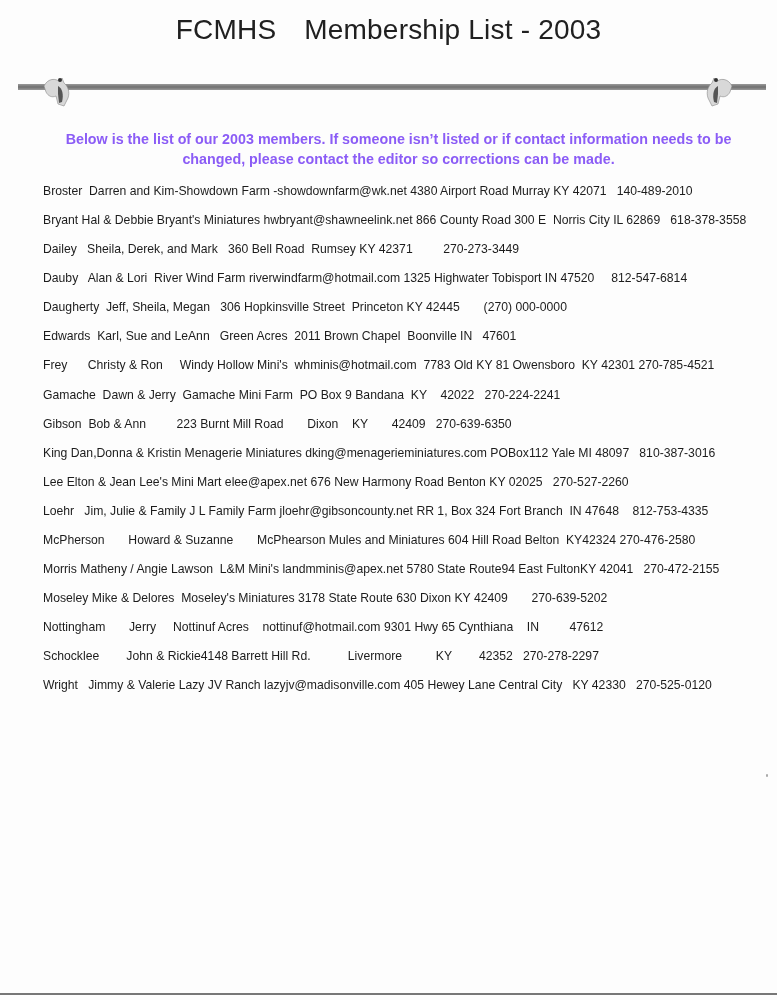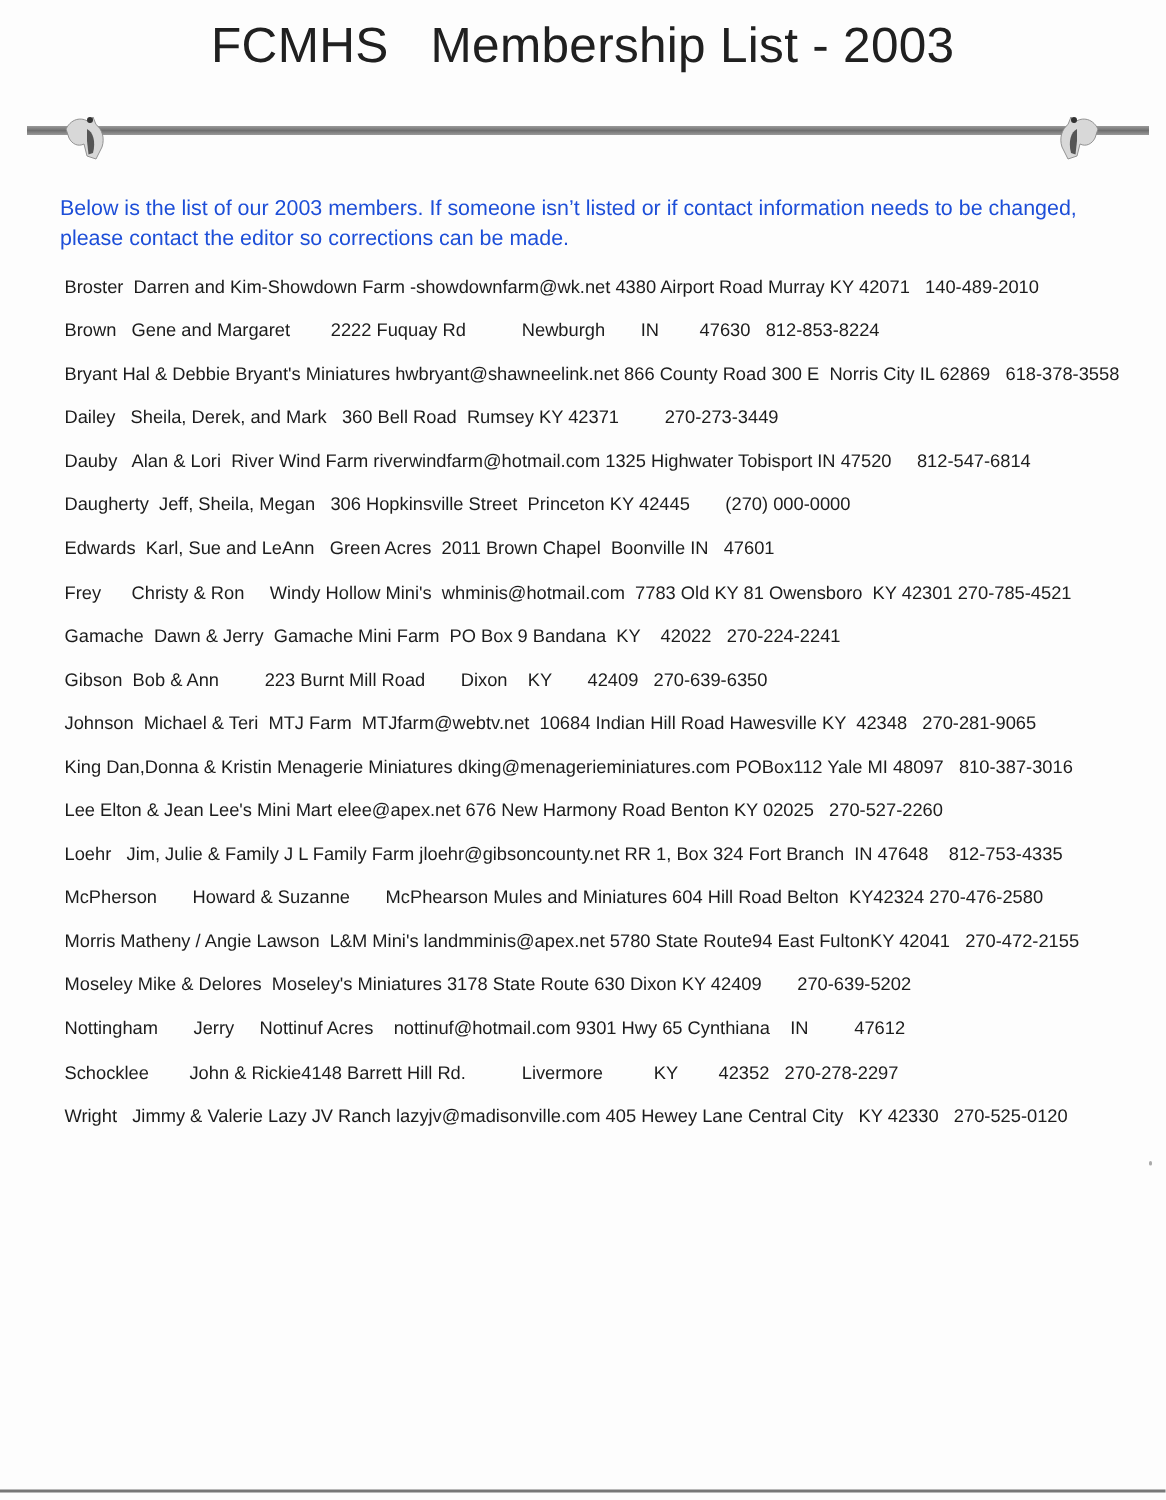--- a/index.html
+++ b/index.html
@@ -2,35 +2,35 @@
 <html><head>
 <meta charset="utf-8">
 <style>
   html, body { margin: 0; padding: 0; }
   body {
     width: 777px; height: 1000px; background: #fdfdfd; position: relative; overflow: hidden;
     font-family: "Liberation Sans", sans-serif; color: #1a1a1a;
   }
   .title {
     position: absolute; left: 0; width: 777px; top: 6px; text-align: center;
-    font-size: 33px; line-height: 48px; color: #202020; letter-spacing: 0.2px;
+    font-size: 28px; line-height: 48px; color: #202020; letter-spacing: 0.2px;
   }
   .title .org { margin-right: 28px; }
   .divider {
     position: absolute; left: 18px; top: 84px; width: 748px; height: 6px;
     background: linear-gradient(#9a9a9a, #707070 50%, #9a9a9a);
   }
   .ornament {
     position: absolute; top: 74px; width: 36px; height: 34px;
   }
   .ornament.left { left: 40px; }
   .ornament.right { left: 700px; }
   .intro {
-    position: absolute; left: 40px; width: 717px; top: 129px; text-align: left;
-    font-weight: normal; font-size: 14.3px; line-height: 20px; color: #1d4ed8;
+    position: absolute; left: 40px; width: 717px; top: 129px; text-align: center;
+    font-weight: bold; font-size: 14.3px; line-height: 20px; color: #8b5cf6;
   }
   .entries { position: absolute; left: 43px; top: 185px; width: 712px; }
   .entry {
     font-size: 12.2px; line-height: 13px; color: #1c1c1c; white-space: pre-wrap;
     margin-bottom: 16.1px;
   }
   .entry.wrap { margin-bottom: 16px; }
   .bottom-line {
     position: absolute; left: 0; top: 993px; width: 777px; height: 2px; background: #777;
   }
@@ -52,30 +52,28 @@
 <svg class="ornament right" viewBox="0 0 36 34">
   <path d="M32 12 C28 4, 20 4, 16 8 L14 4 L12 9 C8 12, 6 18, 8 24 L12 32 L18 30 L20 22 C24 24, 28 22, 30 18 Z" fill="#d8d8d8" stroke="#888" stroke-width="0.6"></path>
   <path d="M18 12 C14 14, 12 20, 14 28 L17 29 L18 20 Z" fill="#555"></path>
   <circle cx="16" cy="6" r="2" fill="#333"></circle>
 </svg>
 
 <div class="intro">Below is the list of our 2003 members. If someone isn’t listed or if contact information needs to be changed, please contact the editor so corrections can be made.</div>
 
 <div class="entries" id="entries">
     <div class="entry">Broster  Darren and Kim-Showdown Farm -showdownfarm@wk.net 4380 Airport Road Murray KY 42071   140-489-2010</div>
-    <div class="entry">Brown   Gene and Margaret        2222 Fuquay Rd           Newburgh       IN        47630   812-853-8224</div>
     <div class="entry wrap">Bryant Hal &amp; Debbie Bryant's Miniatures hwbryant@shawneelink.net 866 County Road 300 E  Norris City IL 62869   618-378-3558</div>
     <div class="entry">Dailey   Sheila, Derek, and Mark   360 Bell Road  Rumsey KY 42371         270-273-3449</div>
     <div class="entry">Dauby   Alan &amp; Lori  River Wind Farm riverwindfarm@hotmail.com 1325 Highwater Tobisport IN 47520     812-547-6814</div>
     <div class="entry">Daugherty  Jeff, Sheila, Megan   306 Hopkinsville Street  Princeton KY 42445       (270) 000-0000</div>
     <div class="entry">Edwards  Karl, Sue and LeAnn   Green Acres  2011 Brown Chapel  Boonville IN   47601</div>
     <div class="entry">Frey      Christy &amp; Ron     Windy Hollow Mini's  whminis@hotmail.com  7783 Old KY 81 Owensboro  KY 42301 270-785-4521</div>
     <div class="entry">Gamache  Dawn &amp; Jerry  Gamache Mini Farm  PO Box 9 Bandana  KY    42022   270-224-2241</div>
     <div class="entry">Gibson  Bob &amp; Ann         223 Burnt Mill Road       Dixon    KY       42409   270-639-6350</div>
-    <div class="entry">Johnson  Michael &amp; Teri  MTJ Farm  MTJfarm@webtv.net  10684 Indian Hill Road Hawesville KY  42348   270-281-9065</div>
     <div class="entry">King Dan,Donna &amp; Kristin Menagerie Miniatures dking@menagerieminiatures.com POBox112 Yale MI 48097   810-387-3016</div>
     <div class="entry">Lee Elton &amp; Jean Lee's Mini Mart elee@apex.net 676 New Harmony Road Benton KY 02025   270-527-2260</div>
     <div class="entry">Loehr   Jim, Julie &amp; Family J L Family Farm jloehr@gibsoncounty.net RR 1, Box 324 Fort Branch  IN 47648    812-753-4335</div>
     <div class="entry">McPherson       Howard &amp; Suzanne       McPhearson Mules and Miniatures 604 Hill Road Belton  KY42324 270-476-2580</div>
     <div class="entry wrap">Morris Matheny / Angie Lawson  L&amp;M Mini's landmminis@apex.net 5780 State Route94 East FultonKY 42041   270-472-2155</div>
     <div class="entry">Moseley Mike &amp; Delores  Moseley's Miniatures 3178 State Route 630 Dixon KY 42409       270-639-5202</div>
     <div class="entry">Nottingham       Jerry     Nottinuf Acres    nottinuf@hotmail.com 9301 Hwy 65 Cynthiana    IN         47612</div>
     <div class="entry">Schocklee        John &amp; Rickie4148 Barrett Hill Rd.           Livermore          KY        42352   270-278-2297</div>
     <div class="entry">Wright   Jimmy &amp; Valerie Lazy JV Ranch lazyjv@madisonville.com 405 Hewey Lane Central City   KY 42330   270-525-0120</div>
   </div>

